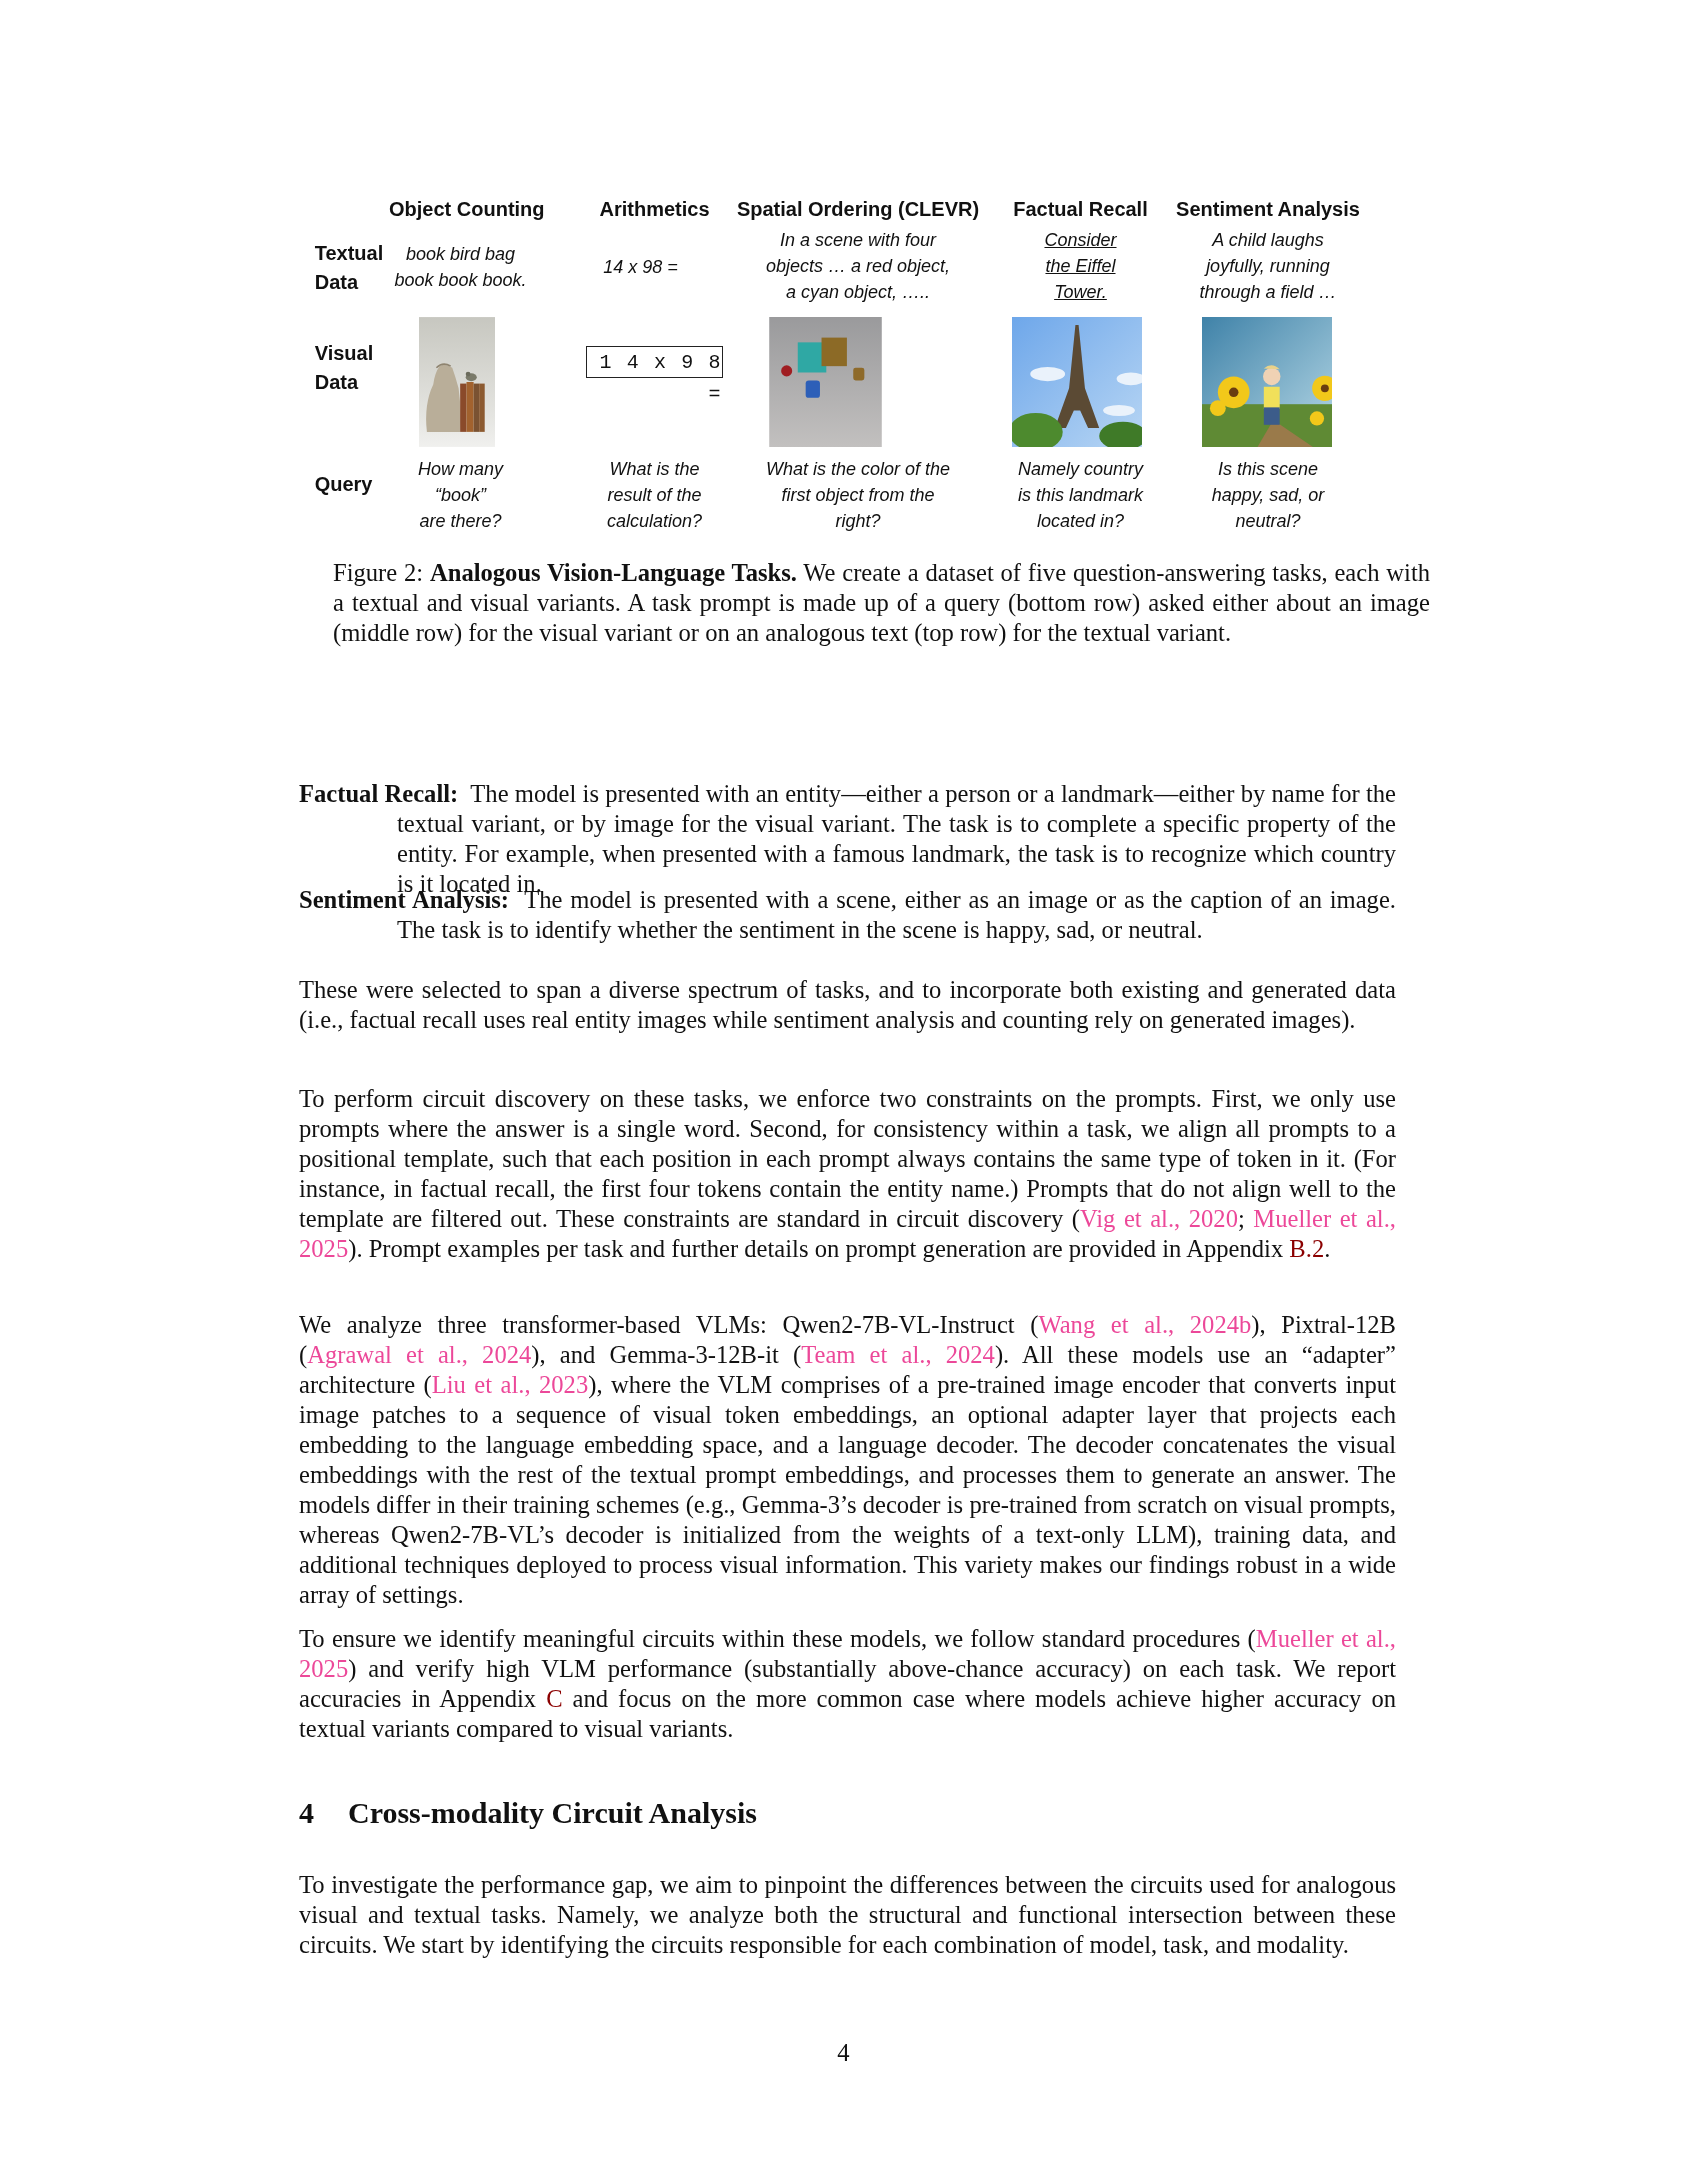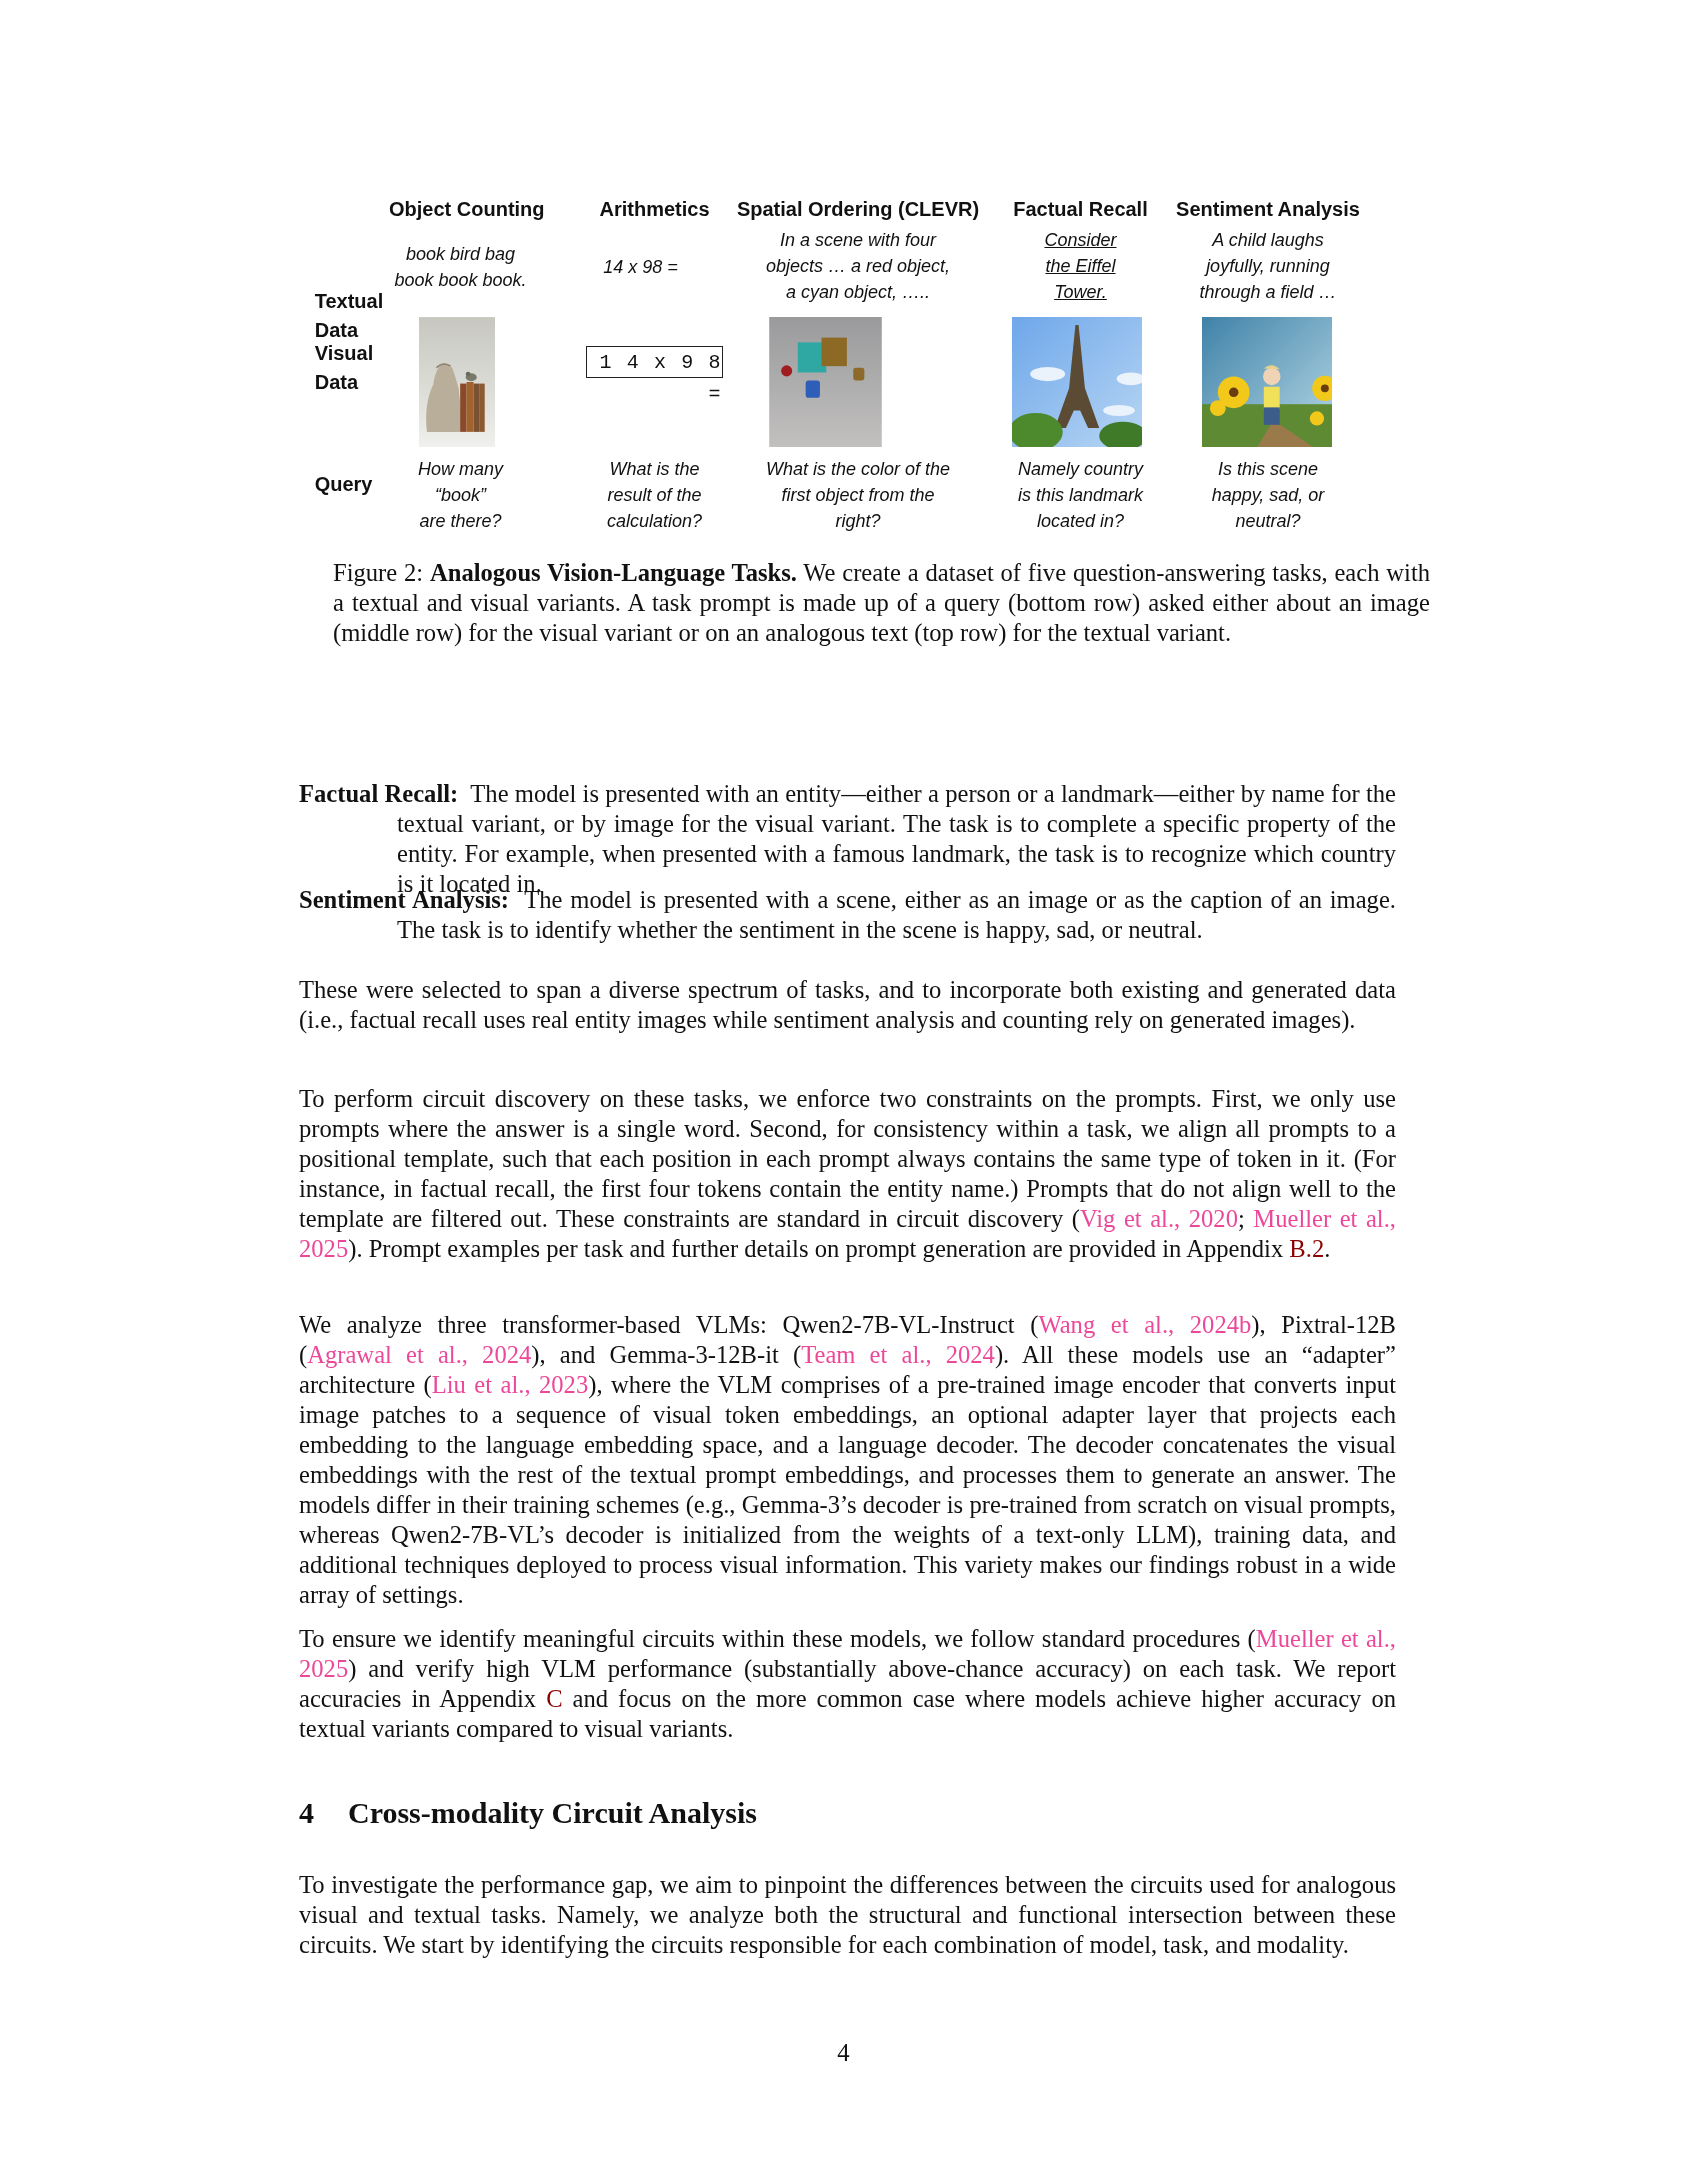--- a/index.html
+++ b/index.html
@@ -28,21 +28,21 @@
 <body>
 
 <div class="figure">
 
   <div class="col-head" style="left:87px;width:143px;">Object Counting</div>
   <div class="col-head" style="left:286px;width:133px;">Arithmetics</div>
   <div class="col-head" style="left:425px;width:262px;">Spatial Ordering (CLEVR)</div>
   <div class="col-head" style="left:695px;width:167px;">Factual Recall</div>
   <div class="col-head" style="left:865px;width:202px;">Sentiment Analysis</div>
 
-  <div class="row-label" style="top:41px;margin-top:48px;">
+  <div class="row-label" style="top:41px;">
     <div>Textual</div>
     <div>Data</div>
   </div>
   <div class="row-label" style="top:141px;">
     <div>Visual</div>
     <div>Data</div>
   </div>
   <div class="row-label" style="top:272px;">
     <div>Query</div>
   </div>

